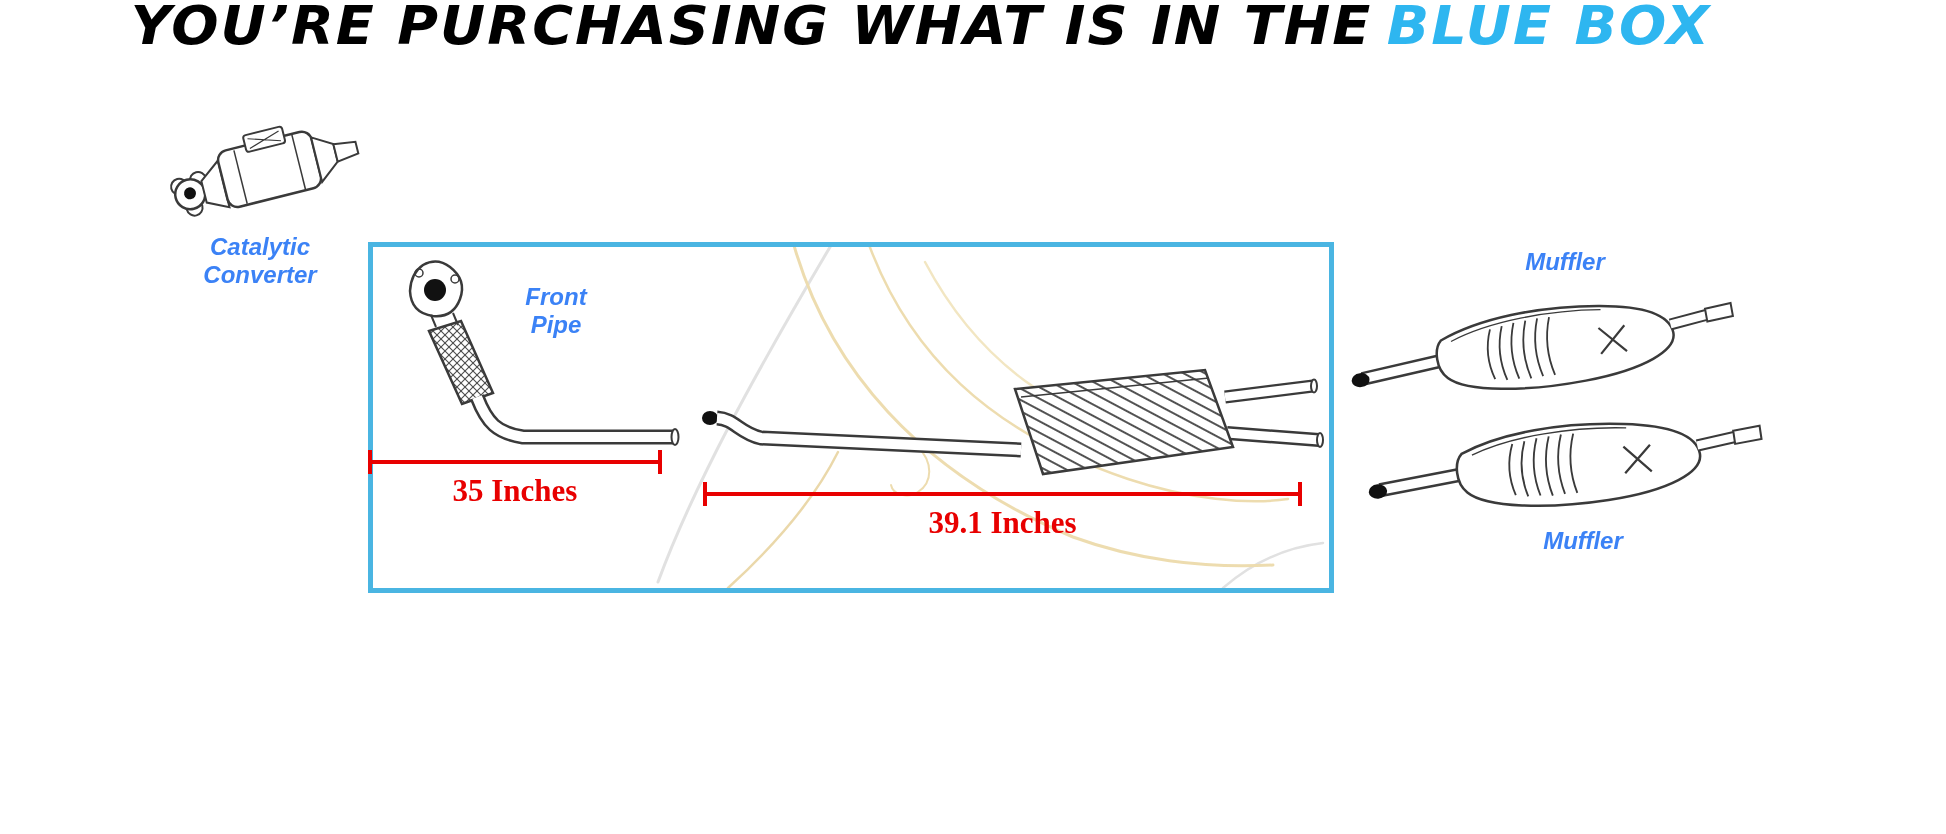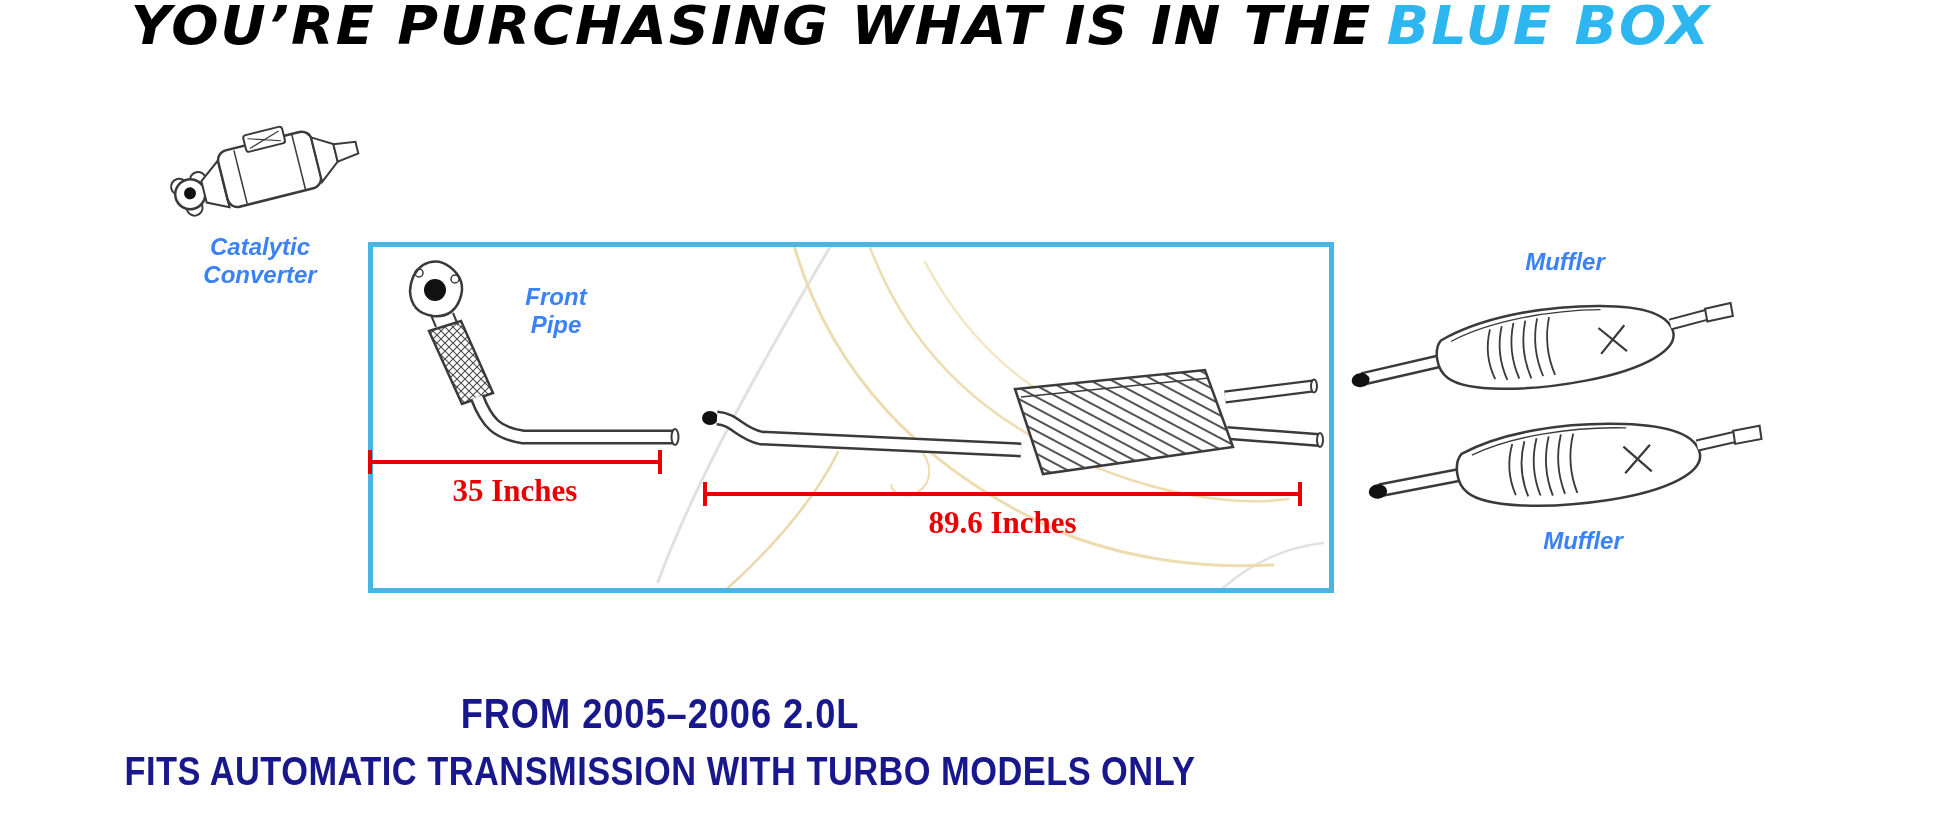--- a/index.html
+++ b/index.html
@@ -122,21 +122,21 @@
 
   <div class="part-label" style="left:471px; top:283px; width:170px;">Front
 Pipe</div>
 
   <div class="dim" style="left:368px; top:460px; width:294px;">
     <div class="dim-line"></div>
     <div class="dim-text">35 Inches</div>
   </div>
   <div class="dim" style="left:703px; top:492px; width:599px;">
     <div class="dim-line"></div>
-    <div class="dim-text">89.6 Inches</div>
+    <div class="dim-text">39.1 Inches</div>
   </div>
 
   <div class="part-label" style="left:1460px; top:248px; width:210px;">Muffler</div>
 
   <svg class="drawing" style="left:1342px; top:286px;" width="405" height="120" viewBox="0 0 405 120">
     <g transform="rotate(-6 200 60)">
       <path d="M18,74 L100,64" stroke="#3a3a3a" stroke-width="14" fill="none"></path>
       <path d="M18,74 L100,64" stroke="#fff" stroke-width="9" fill="none"></path>
       <ellipse cx="16" cy="75" rx="9" ry="7" fill="#111"></ellipse>
       <path d="M100,44 C140,26 200,20 260,26 C310,31 330,44 332,60 C334,78 300,94 240,99 C180,104 120,98 103,82 C92,72 92,52 100,44 Z" fill="#fff" stroke="#3a3a3a" stroke-width="2.5"></path>
@@ -173,18 +173,14 @@
       </g>
       <path d="M258,48 L284,74 M284,48 L258,74" stroke="#3a3a3a" stroke-width="2.2" fill="none"></path>
       <path d="M330,52 L368,46" stroke="#3a3a3a" stroke-width="12" fill="none"></path>
       <path d="M330,52 L368,46" stroke="#fff" stroke-width="8" fill="none"></path>
       <path d="M366,40 L392,37 L393,50 L367,53 Z" fill="#fff" stroke="#3a3a3a" stroke-width="2"></path>
     </g>
   </svg>
 
   <div class="part-label" style="left:1478px; top:527px; width:210px;">Muffler</div>
 
-  <div class="fitment" style="left:60px; top:692px; width:1200px;">
-    <div class="line line1">FROM 2005–2006 2.0L</div>
-    <div class="line line2">FITS AUTOMATIC TRANSMISSION WITH TURBO MODELS ONLY</div>
-  </div>
 
 </div>
 
 </body></html>

